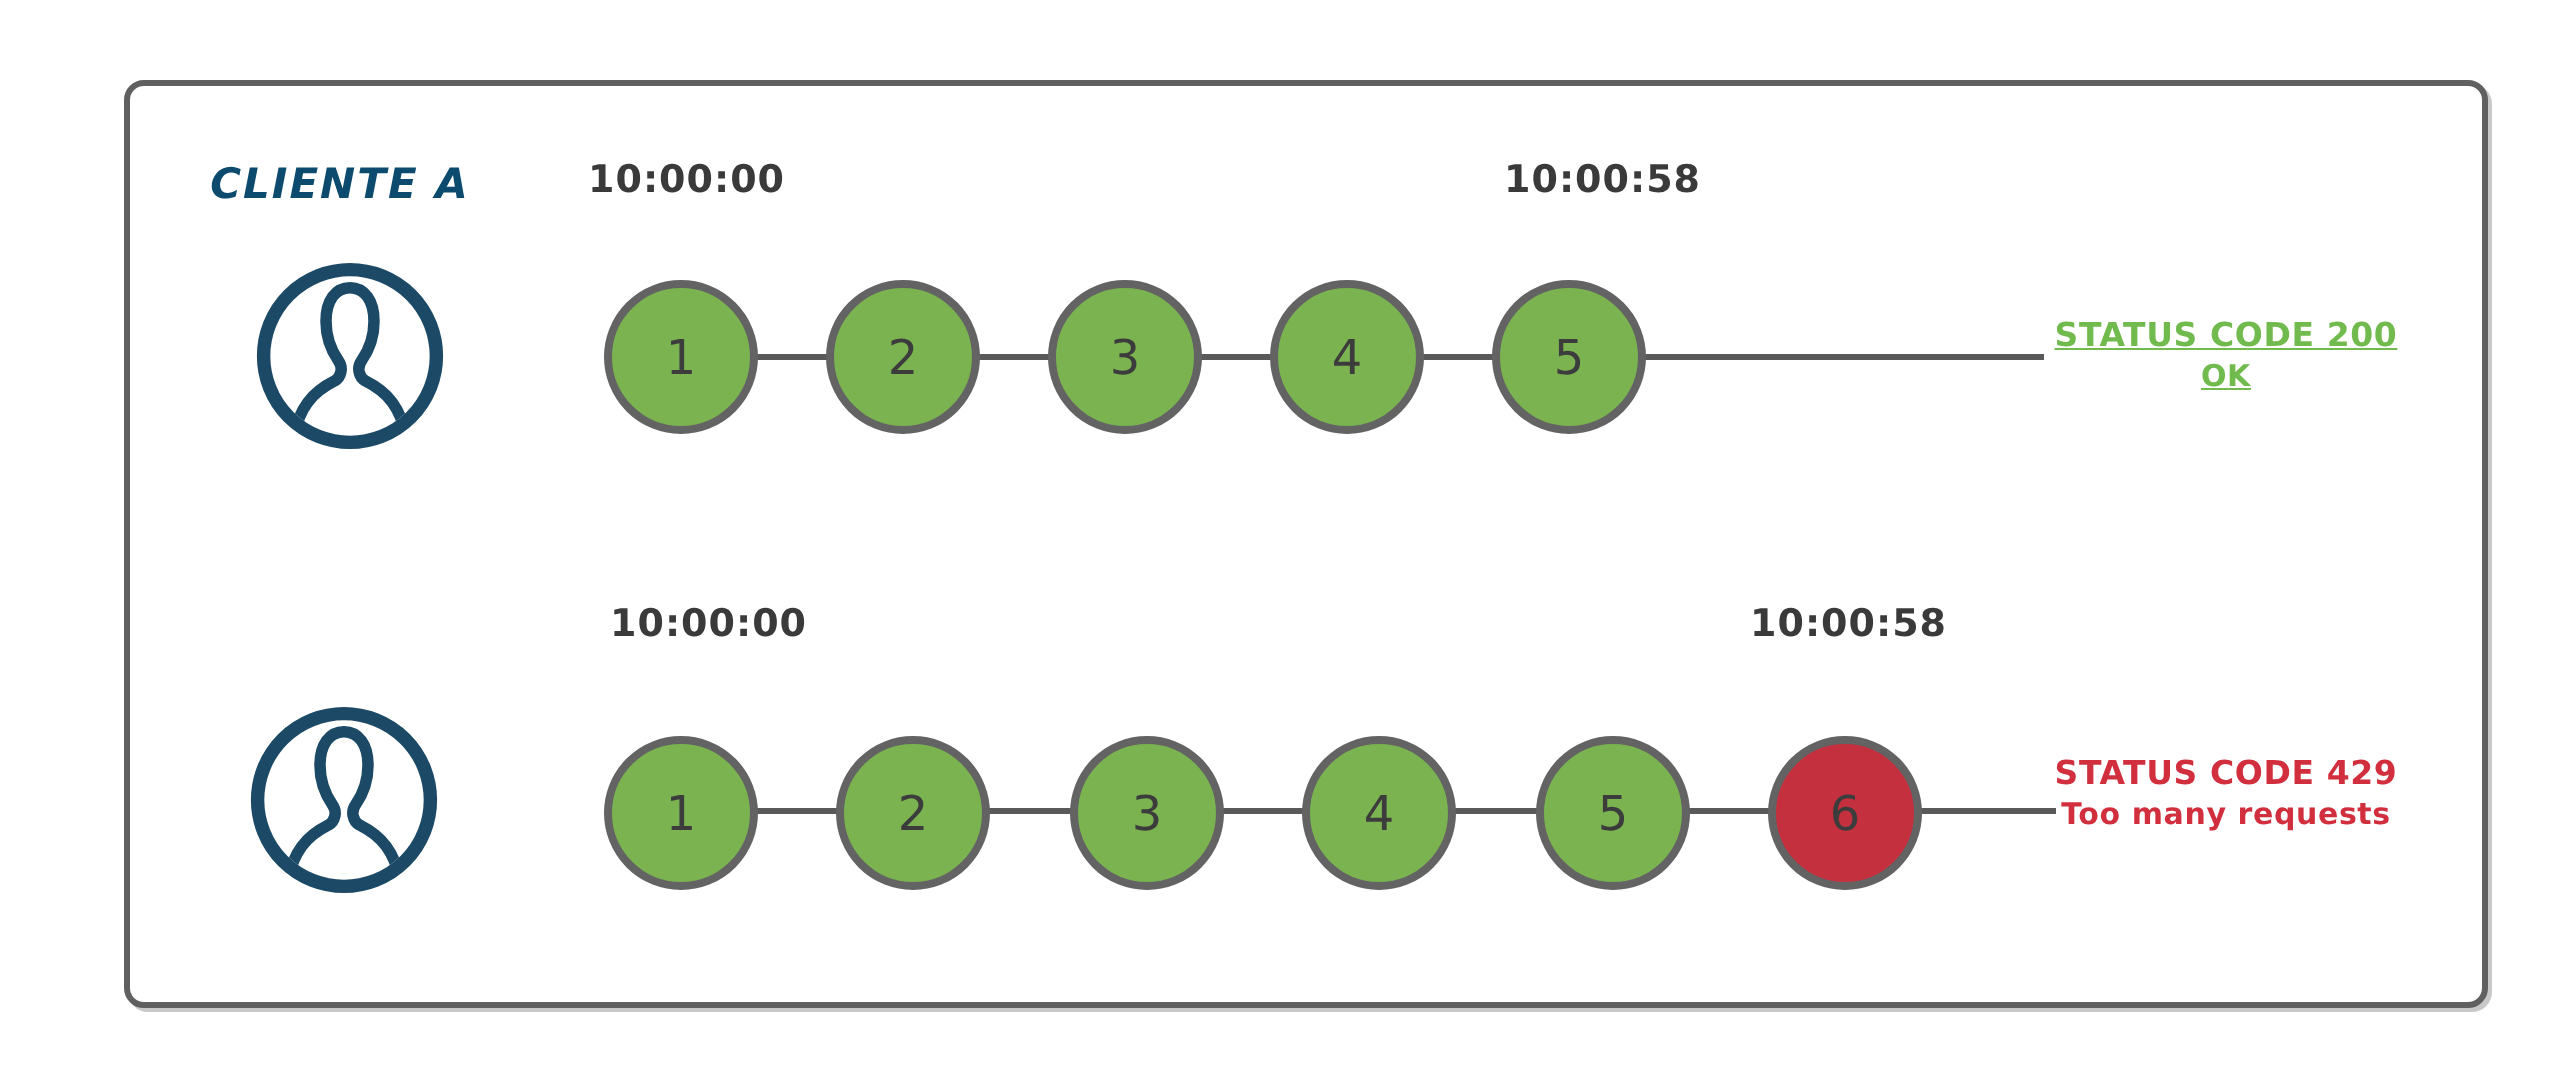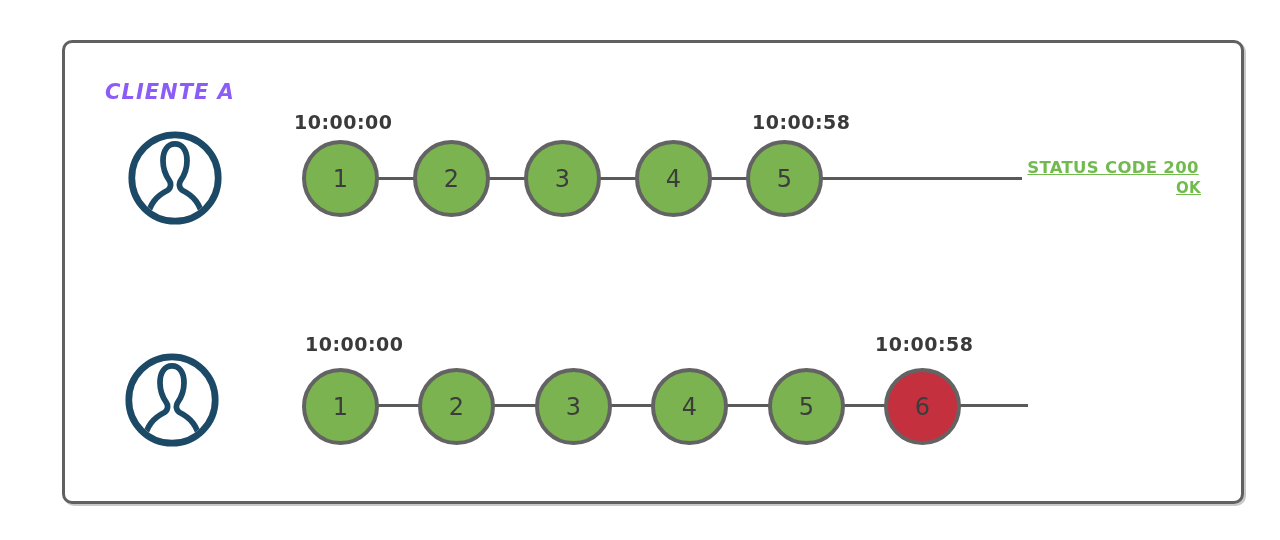--- a/index.html
+++ b/index.html
@@ -28,37 +28,36 @@
   }
   .client-label {
     position: absolute;
     width: 210px;
     text-align: center;
     font-family: "DejaVu Sans", sans-serif;
     font-style: italic;
     font-weight: 700;
     font-size: 21px;
     letter-spacing: 1px;
-    color: #8b5cf6;
+    color: #0c4a6e;
     white-space: nowrap;
   }
   .user-icon {
     position: absolute;
     width: 96px;
     height: 96px;
   }
   .timestamp {
     position: absolute;
     font-family: "DejaVu Sans", sans-serif;
     font-weight: 700;
     font-size: 19px;
     color: #3a3a3a;
     letter-spacing: 0.5px;
     white-space: nowrap;
-    margin-top: 32px;
   }
   .timeline {
     position: absolute;
     height: 3px;
     background: #5a5a5a;
   }
   .req {
     position: absolute;
     width: 77px;
     height: 77px;
@@ -79,21 +78,21 @@
   .status {
     position: absolute;
     width: 176px;
     text-align: center;
     font-family: "DejaVu Sans", sans-serif;
     font-weight: 700;
     letter-spacing: 0.3px;
     line-height: 21px;
   }
   .status .line1 { font-size: 16.5px; white-space: nowrap; }
-  .status .line2 { font-size: 15px; white-space: nowrap; text-align: right; }
+  .status .line2 { font-size: 15px; white-space: nowrap; }
   .status.success { color: #71bb4e; text-decoration: underline; }
   .status.error  { color: #d22f3e; }
 </style>
 </head>
 <body>
 
 <div class="canvas">
 
   <div class="frame"></div>
 
@@ -167,14 +166,18 @@
   <div class="req ok" style="left:651px; top:368px;">
     <span>4</span>
     </div>
   <div class="req ok" style="left:768px; top:368px;">
     <span>5</span>
     </div>
   <div class="req blocked" style="left:884px; top:368px;">
     <span>6</span>
     </div>
 
+  <div class="status error" style="left:1025px; top:376px;">
+    <div class="line1">STATUS CODE 429</div>
+    <div class="line2">Too many requests</div>
+  </div>
 
 </div>
 
 </body></html>

